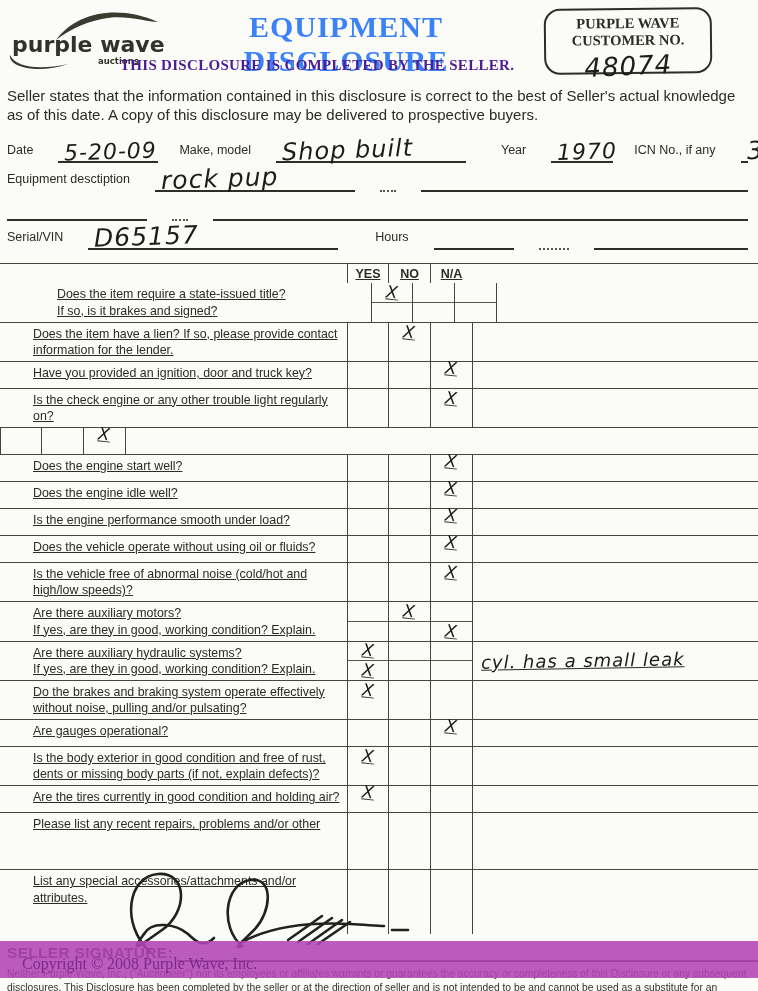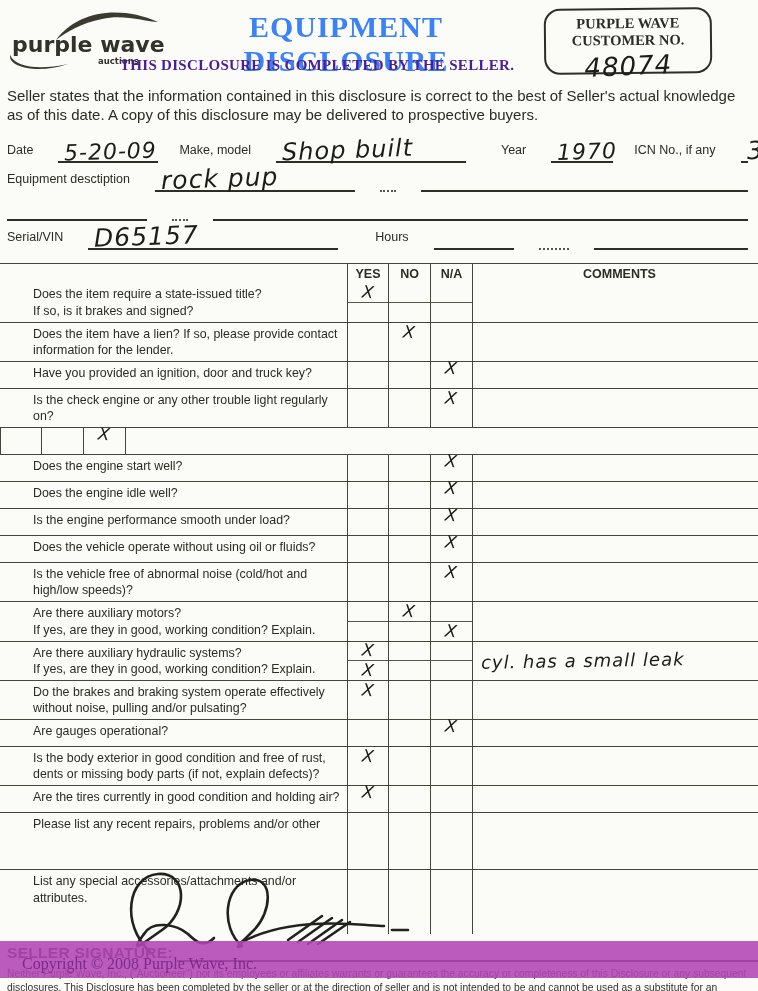--- a/index.html
+++ b/index.html
@@ -37,25 +37,25 @@
   
   .statement{padding:4px 10px 0 7px;font-size:15px;line-height:1.28;}
   
   .fields{padding:10px 10px 0 7px;}
   .fline{display:flex;align-items:flex-start;margin-top:9px;gap:21px;}
   .flabel{font-size:12.5px;white-space:nowrap;padding:0 4px 1px 0;}
   .fill{border-bottom:2px solid #2e2e26;position:relative;height:18px;}
   .fill .hand{position:absolute;left:6px;bottom:-3px;transform:rotate(-2deg);}
   .gap{width:16px;border-bottom:2px dotted #55554a;height:18px;margin:0 4px;}
   
-  .table{margin-top:13px;border-top:1.6px solid #45453a;}
+  .table{margin-top:13px;border-top:1.6px solid #45453a;text-decoration:underline;}
   .thead{display:flex;font-weight:700;font-size:12.5px;}
   .thead>div{padding:3px 0 2px 0;text-align:center;}
   .trow{display:flex;border-top:1.6px solid #45453a;min-height:22px;}
-  .trow:first-of-type{border-top:none;}
+  .trow:first-of-type{border-top:none;margin-left:24px;}
   .qcell{width:347px;box-sizing:border-box;padding:3px 4px 3px 33px;font-size:12.4px;line-height:1.3;}
   .qline:empty{display:none;}
   .colYES{width:41px;box-sizing:border-box;border-left:1.6px solid #45453a;}
   .colNO{width:42px;box-sizing:border-box;border-left:1.6px solid #45453a;}
   .colNA{width:42px;box-sizing:border-box;border-left:1.6px solid #45453a;}
   .colC{flex:1;box-sizing:border-box;border-left:1.6px solid #45453a;text-align:left;}
   .mcell{display:flex;flex-direction:column;}
   .slot{flex:1;display:flex;align-items:center;justify-content:center;min-height:9px;}
   .mark{font-size:17px;font-weight:400;transform:rotate(6deg);line-height:1;}
   .mark:empty{display:none;}
@@ -154,21 +154,20 @@
       <span class="fill" style="flex:1;"></span>
     </div>
   </div>
 
   <div class="table">
     <div class="thead">
       <div class="qcell"></div>
       <div class="colYES">YES</div>
       <div class="colNO">NO</div>
       <div class="colNA">N/A</div>
-      <div class="colC" style="padding-left:8px;">COMMENTS</div>
     </div>
     <div>
 
         <div class="trow has-divider">
           <div class="qcell">
             <div class="qline">Does the item require a state-issued title?</div>
             <div class="qline">If so, is it brakes and signed?</div>
           </div>
           <div class="colYES mcell">
             <span class="slot">

